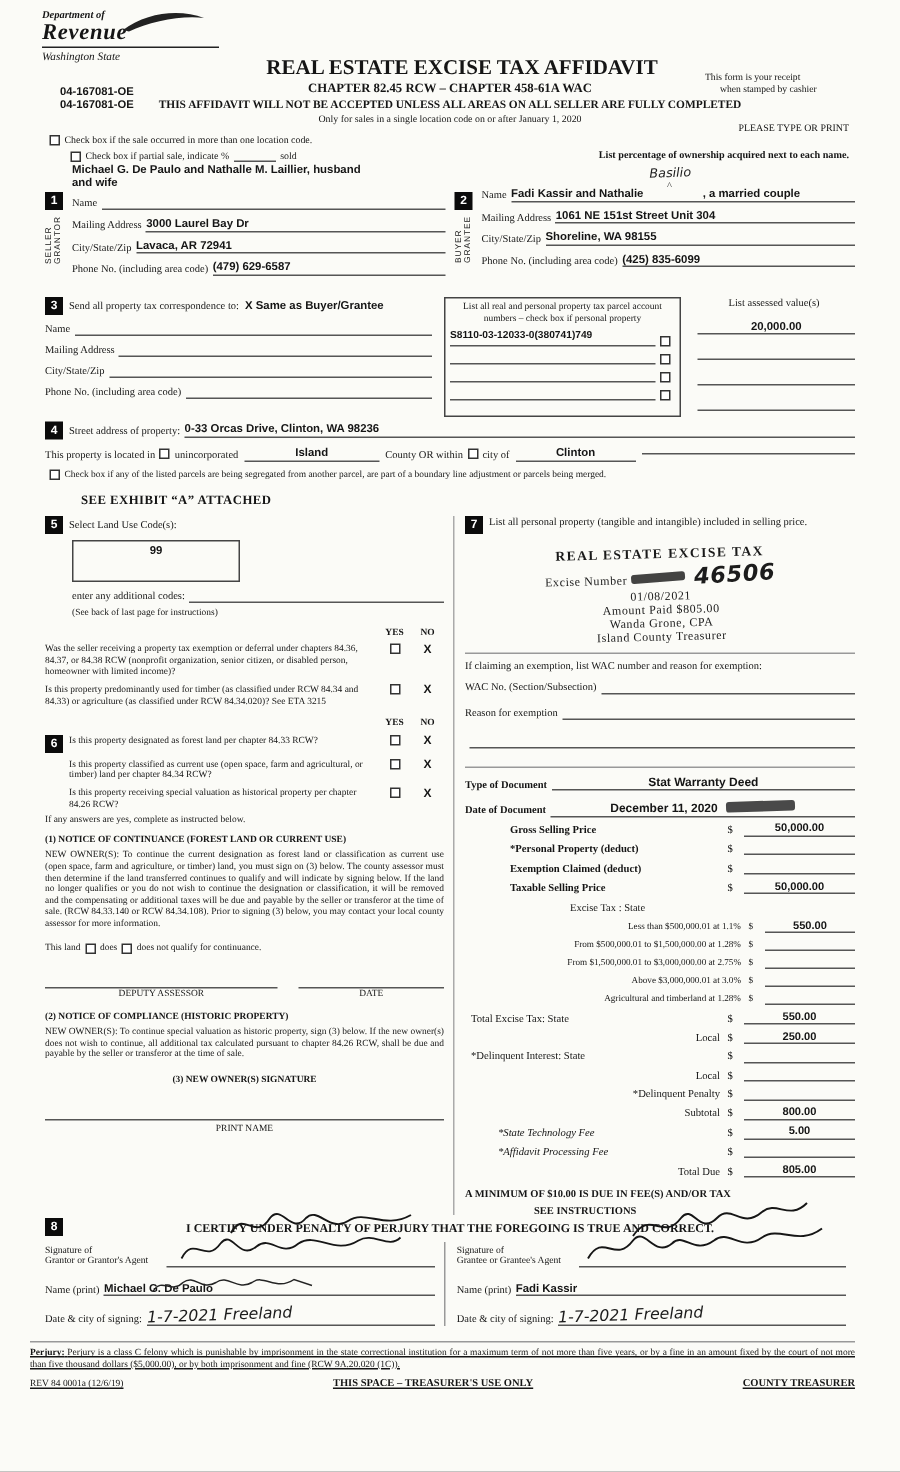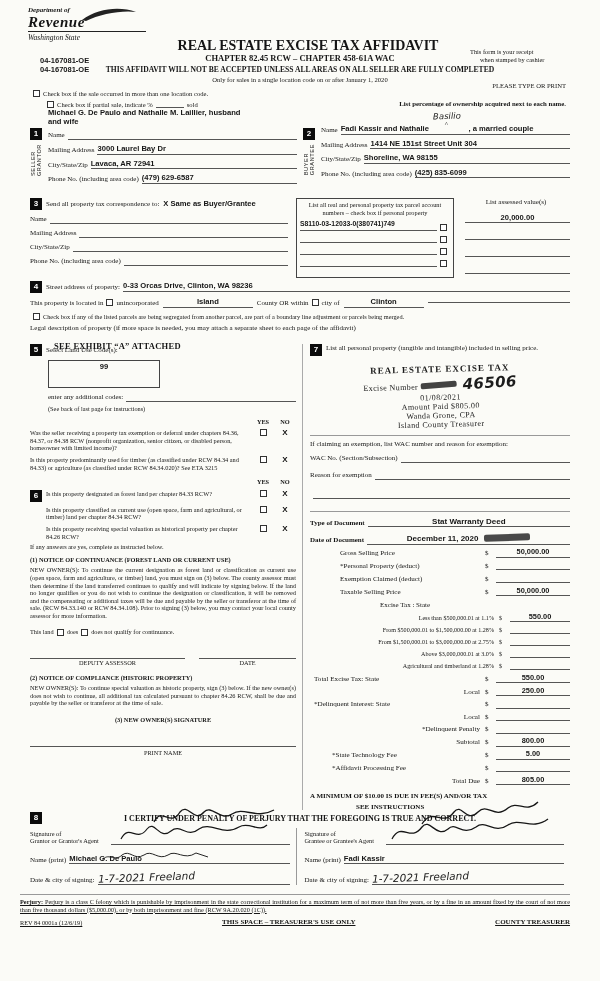--- a/index.html
+++ b/index.html
@@ -68,23 +68,23 @@
   .stamp{margin:8px auto 2px;width:215px;text-align:center;color:#1a1a1a;transform:rotate(-1.5deg);letter-spacing:0.4px;}
   .scribble{display:inline-block;width:36px;height:6px;background:#222;border-radius:2px;transform:rotate(-3deg);vertical-align:1px;opacity:0.85;}
   .scribble2{display:inline-block;width:46px;height:7px;background:#1d1d1d;border-radius:2px;transform:rotate(-2deg);vertical-align:0;opacity:0.8;margin-left:4px;}
   .handbig{font-size:15px;font-weight:bold;margin-left:4px;}
   
   .trow{display:flex;align-items:flex-end;margin-top:3.6px;font-size:7.1px;line-height:8.4px;}
   .trow .sp{flex:1;}
   .trow .dol{width:11px;flex:none;}
   .trow .val{width:74px;flex:none;border-bottom:1px solid #555;text-align:center;min-height:9px;
              font-family:"Liberation Sans",sans-serif;font-weight:bold;font-size:7.4px;}
-  .la .lbl{padding-left:30px;}
+  .la .lbl{padding-left:30px;font-weight:bold;}
   .la2 .lbl{padding-left:4px;}
-  .la3 .lbl{padding-left:22px;}
+  .la3 .lbl{padding-left:22px;font-style:italic;}
   .ra .lbl{flex:1;text-align:right;padding-right:5px;}
   .rate{font-size:6.1px;margin-top:3px;}
   .rate .val{width:60px;}
   
   .sec8{left:30px;right:30px;top:812px;}
   .s8cols{display:flex;margin-top:4px;}
   .s8col{flex:1;position:relative;padding:0 6px 0 0;}
   .s8col+.s8col{border-left:1px solid #999;padding-left:8px;}
   .siglbl{font-size:6.4px;line-height:7.4px;width:78px;flex:none;}
   
@@ -176,21 +176,21 @@
           <span class="fill">Fadi Kassir and Nathalie</span>
           <span style="position:relative;display:inline-block;width:36px;height:9px;">
             <span class="hand" style="position:absolute;top:-10px;left:2px;font-size:8.5px;">Basilio</span>
             <span style="position:absolute;top:-2px;left:14px;font-size:7px;">^</span>
           </span>
           <span class="fill">, a married couple</span>
         </span>
       </div>
       <div class="frow sm">
         <span>Mailing Address</span>
-        <span class="u fl fill">1414 NE 151st Street Unit 304</span>
+        <span class="u fl fill">1061 NE 151st Street Unit 304</span>
       </div>
       <div class="frow sm">
         <span>City/State/Zip</span>
         <span class="u fl fill">Shoreline, WA 98155</span>
       </div>
       <div class="frow sm">
         <span>Phone No. (including area code)</span>
         <span class="u fl fill">(425) 835-6099</span>
       </div>
     </div>
@@ -272,21 +272,20 @@
       <span>County OR within</span>
       <span class="cb"></span>
       <span>city of</span>
       <span class="u fill c" style="width:80px;margin:0 4px">Clinton</span>
       <span class="u" style="flex:1"></span>
     </div>
     <div class="frow tiny" style="align-items:flex-start">
       <span class="cb"></span>
       <span>Check box if any of the listed parcels are being segregated from another parcel, are part of a boundary line adjustment or parcels being merged.</span>
     </div>
-    <div class="sm" style="margin-top:4px">Legal description of property (if more space is needed, you may attach a separate sheet to each page of the affidavit)</div>
     <div class="b" style="margin:8px 0 16px 24px;font-size:8.5px;letter-spacing:0.3px">SEE EXHIBIT “A” ATTACHED</div>
   </div>
 
   <div class="cols abs">
 
     <div class="lcol">
       <div class="frow sm" style="margin-top:0;align-items:center">
         <span class="numbox" style="margin-right:4px">5</span>
         <span>Select Land Use Code(s):</span>
       </div>

